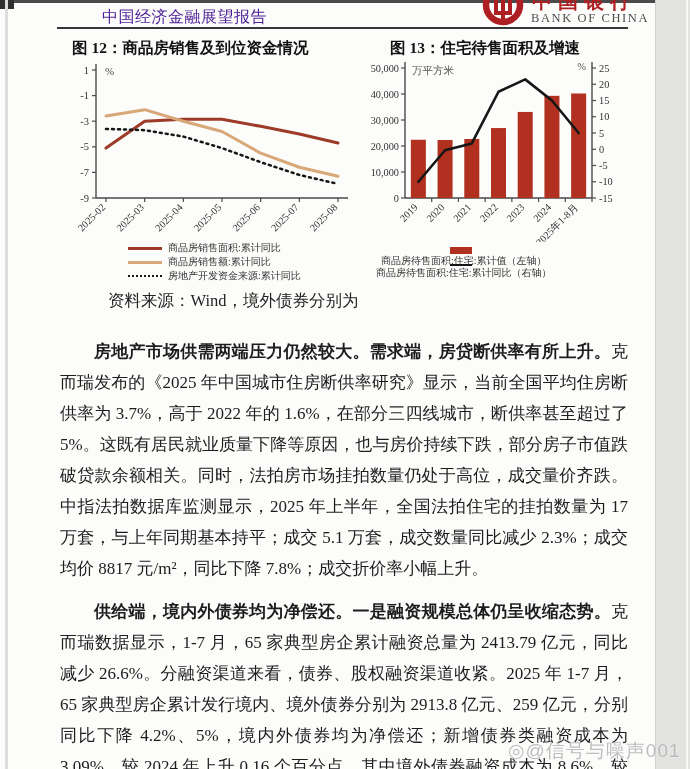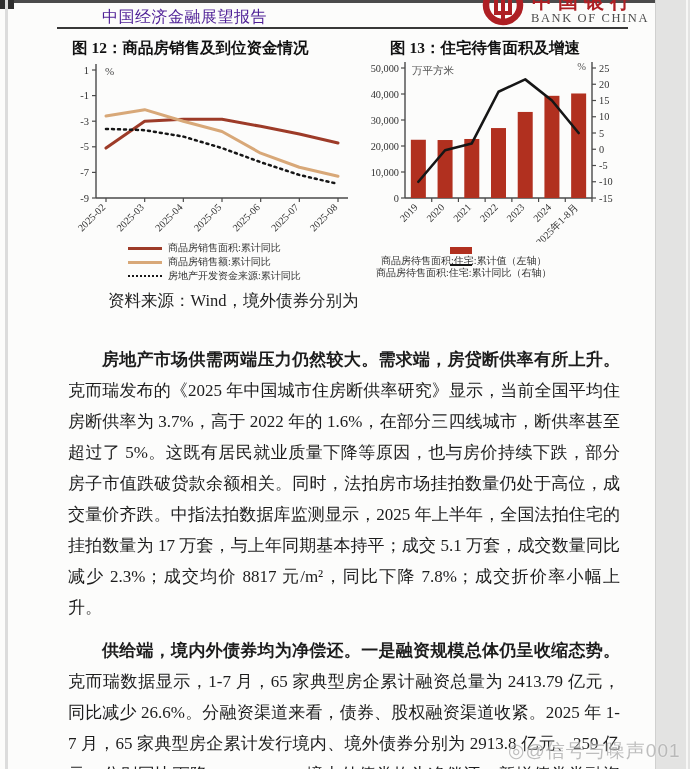--- a/index.html
+++ b/index.html
@@ -37,21 +37,21 @@
   .sw-line{height:0;border-top:3px solid #000;}
   .sw-dotted{height:0;border-top:2.5px dotted #000;}
   .sw-bar{width:22px;height:7px;background:#b1301f;margin-right:6px;flex:0 0 auto;}
   .sw-thin{height:0;border-top:2px solid #000;width:22px;margin-right:6px;flex:0 0 auto;}
 
   .source-note{position:absolute;left:108px;top:290px;font-size:16.5px;color:#222;}
 
   
   .body-text{position:absolute;left:60px;top:336px;width:568px;font-size:17px;line-height:31px;
              text-align:justify;color:#1c1c1c;}
-  .body-text p{margin:8px;text-indent:2em;}
+  .body-text p{margin:0;text-indent:2em;}
   .body-text p + p{margin-top:12px;}
   .lead{font-weight:bold;}
 
   
   .watermark{position:absolute;left:508px;top:738px;font-family:"Liberation Sans","DejaVu Sans",sans-serif;
              font-size:19px;font-weight:normal;color:rgba(150,150,150,.62);letter-spacing:1px;
              text-shadow:0 0 2px rgba(255,255,255,.8);white-space:nowrap;}
 </style>
 </head>
 <body>

